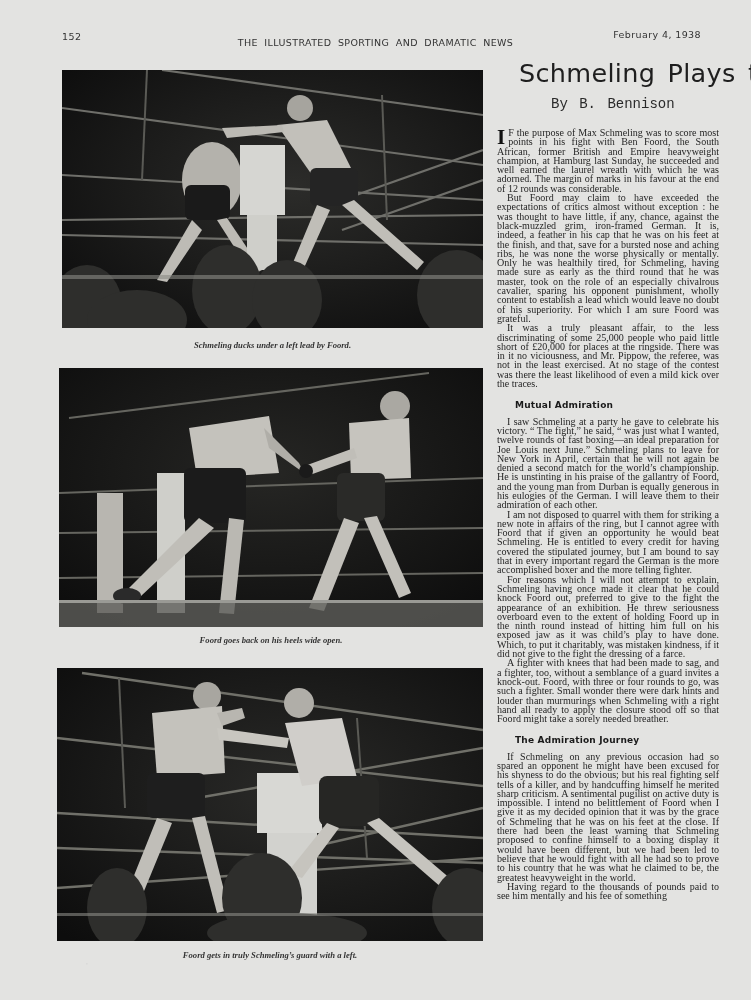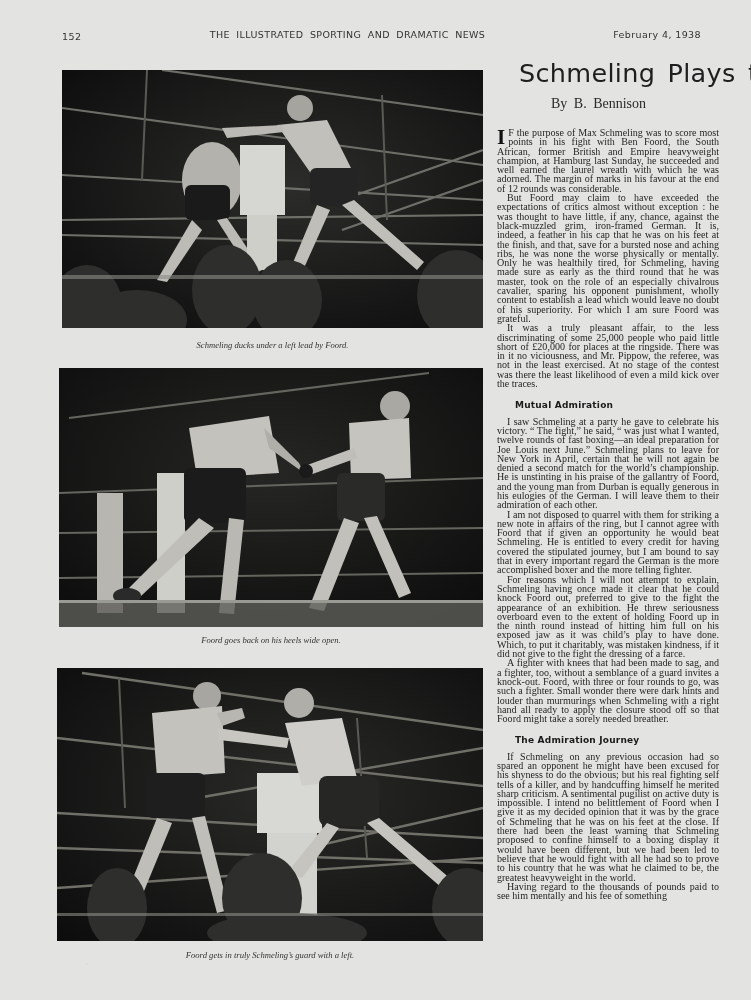--- a/index.html
+++ b/index.html
@@ -10,42 +10,42 @@
     font-family: "Liberation Serif", "DejaVu Serif", serif;
     color: #262626;
   }
   .page { position: absolute; inset: 0; }
   .running-head {
     position: absolute; top: 29px; left: 0; width: 751px; height: 14px;
     font-family: "DejaVu Sans", "Liberation Sans", sans-serif;
     font-size: 9.5px; color: #333; letter-spacing: 0.4px;
   }
   .running-head .page-num { position: absolute; left: 46px; top: 2px; margin-left: 16px; }
-  .running-head .pub-title { position: absolute; left: 0; width: 695px; text-align: center; top: 0; word-spacing: 3px; }
+  .running-head .pub-title { position: absolute; left: 0; width: 751px; text-align: center; top: 8px; word-spacing: 3px; }
   .running-head .date { position: absolute; right: 50px; top: 0; margin-left: 12px; }
 
   .photo {
     position: absolute; overflow: hidden;
     background: #141414;
   }
   .photo svg { display: block; width: 100%; height: 100%; }
   .caption {
     position: absolute; text-align: center;
     font-family: "Liberation Serif", "DejaVu Serif", serif;
-    font-style: italic; font-size: 8.6px; color: #333;
+    font-style: italic; font-size: 8.6px; color: #333; font-weight: bold;
   }
 
   .headline {
     position: absolute; left: 519px; top: 58px; white-space: nowrap;
     font-family: "DejaVu Sans", "Liberation Sans", sans-serif;
     font-size: 25.5px; color: #1e1e1e; word-spacing: 4px; letter-spacing: 0.3px;
   }
   .byline {
     position: absolute; left: 551px; top: 96px;
-    font-family: Liberation Serif, serif;
+    font-family: Liberation Mono, monospace;
     font-size: 14px; color: #2a2a2a; word-spacing: 3px;
   }
   .article {
     position: absolute; left: 497px; top: 128px; width: 222px;
     font-size: 10.05px; line-height: 9.3px; text-align: justify;
     color: #262626;
   }
   .article p { margin: 0; text-indent: 10px; hyphens: manual; }
   .article p.first { text-indent: 0; }
   .article p.first .dropcap {

